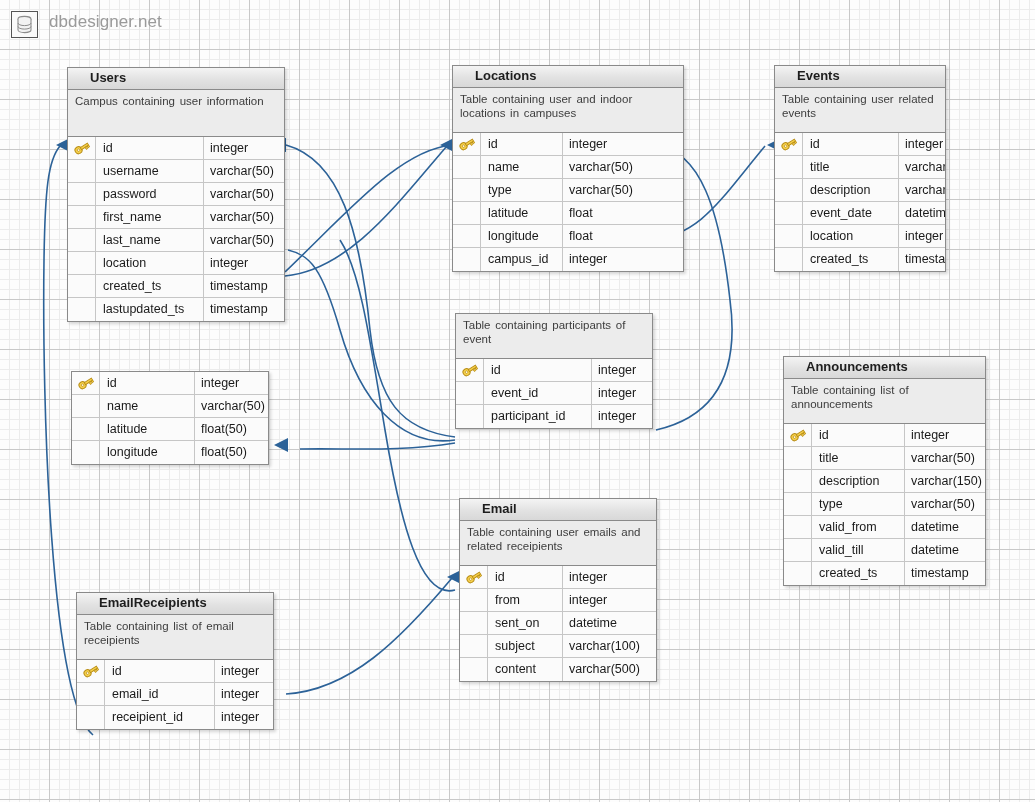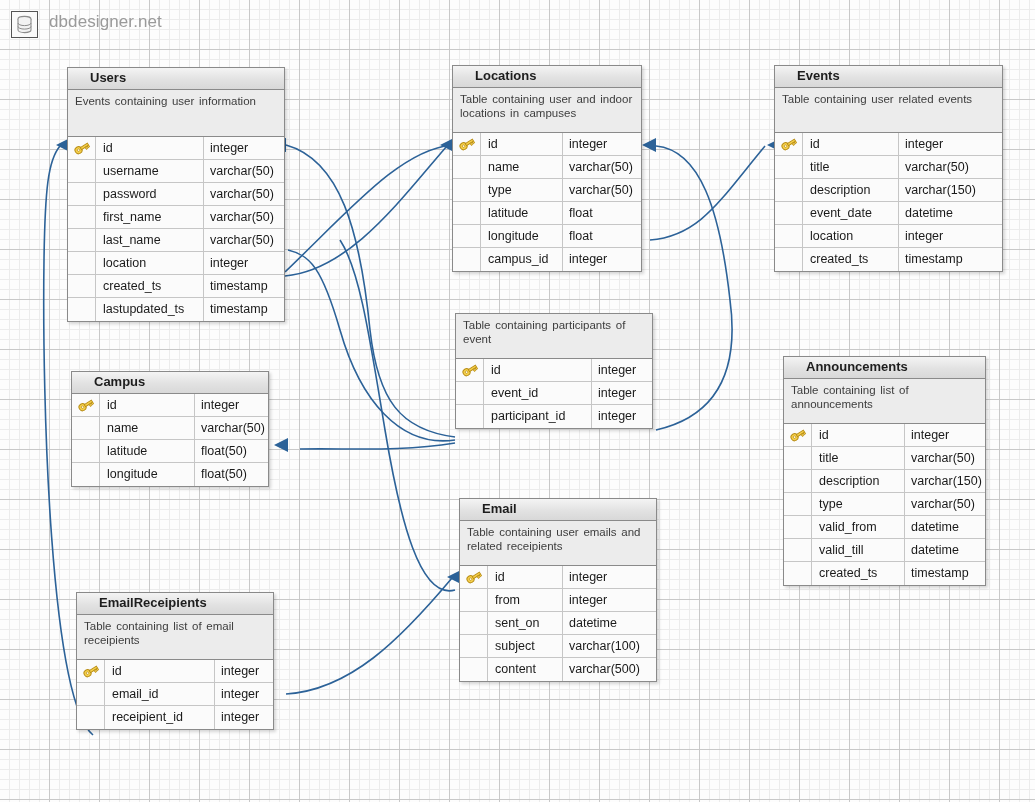--- a/index.html
+++ b/index.html
@@ -212,21 +212,21 @@
       <path d="M2 8 A 6.5 2.6 0 0 0 15 8" fill="none" stroke="#8c8c8c" stroke-width="1"></path>
       <path d="M2 11.5 A 6.5 2.6 0 0 0 15 11.5" fill="none" stroke="#8c8c8c" stroke-width="1"></path>
     </svg>
   </div>
   <div id="logo-text">dbdesigner.net</div>
 </div>
 
 <div id="tables-host">
     <div class="tbl" style="left: 67px; top: 67px; width: 218px;">
       <div class="tbl-title">Users</div>
-      <div class="tbl-desc" style="height: 47px;">Events containing user information</div>
+      <div class="tbl-desc" style="height: 47px;">Campus containing user information</div>
       <div class="tbl-rows">
         <div class="row">
           <div class="cell-key" style="flex-basis: 28px;">
             <svg class="keyicon" width="17" height="14" viewBox="0 0 17 14">
               <g transform="rotate(-32 8.5 7)">
                 <circle cx="4.4" cy="7" r="3.5" fill="#f6d04a" stroke="#b88d15" stroke-width="1"></circle>
                 <circle cx="4.4" cy="7" r="1.25" fill="#fffbe8" stroke="#b88d15" stroke-width="0.7"></circle>
                 <rect x="7.2" y="5.8" width="8.4" height="2.4" fill="#f6d04a" stroke="#b88d15" stroke-width="0.9"></rect>
                 <rect x="11.4" y="8.0" width="1.7" height="2.5" fill="#f6d04a" stroke="#b88d15" stroke-width="0.8"></rect>
                 <rect x="14.0" y="8.0" width="1.6" height="2.0" fill="#f6d04a" stroke="#b88d15" stroke-width="0.8"></rect>
@@ -266,21 +266,21 @@
           <div class="cell-name" style="flex: 0 0 108px;">created_ts</div>
           <div class="cell-type" style="flex: 1 1 auto;">timestamp</div>
         </div>
         <div class="row">
           <div class="cell-key" style="flex-basis: 28px;"></div>
           <div class="cell-name" style="flex: 0 0 108px;">lastupdated_ts</div>
           <div class="cell-type" style="flex: 1 1 auto;">timestamp</div>
         </div>
       </div>
     </div>
-    <div class="tbl" style="left: 452px; top: 65px; width: 190px;">
+    <div class="tbl" style="left: 452px; top: 65px; width: 232px;">
       <div class="tbl-title">Locations</div>
       <div class="tbl-desc" style="height: 45px;">Table containing user and indoor locations in campuses</div>
       <div class="tbl-rows">
         <div class="row">
           <div class="cell-key" style="flex-basis: 28px;">
             <svg class="keyicon" width="17" height="14" viewBox="0 0 17 14">
               <g transform="rotate(-32 8.5 7)">
                 <circle cx="4.4" cy="7" r="3.5" fill="#f6d04a" stroke="#b88d15" stroke-width="1"></circle>
                 <circle cx="4.4" cy="7" r="1.25" fill="#fffbe8" stroke="#b88d15" stroke-width="0.7"></circle>
                 <rect x="7.2" y="5.8" width="8.4" height="2.4" fill="#f6d04a" stroke="#b88d15" stroke-width="0.9"></rect>
@@ -312,21 +312,21 @@
           <div class="cell-name" style="flex: 0 0 82px;">longitude</div>
           <div class="cell-type" style="flex: 1 1 auto;">float</div>
         </div>
         <div class="row">
           <div class="cell-key" style="flex-basis: 28px;"></div>
           <div class="cell-name" style="flex: 0 0 82px;">campus_id</div>
           <div class="cell-type" style="flex: 1 1 auto;">integer</div>
         </div>
       </div>
     </div>
-    <div class="tbl" style="left: 774px; top: 65px; width: 229px;">
+    <div class="tbl" style="left: 774px; top: 65px; width: 172px;">
       <div class="tbl-title">Events</div>
       <div class="tbl-desc" style="height: 45px;">Table containing user related events</div>
       <div class="tbl-rows">
         <div class="row">
           <div class="cell-key" style="flex-basis: 28px;">
             <svg class="keyicon" width="17" height="14" viewBox="0 0 17 14">
               <g transform="rotate(-32 8.5 7)">
                 <circle cx="4.4" cy="7" r="3.5" fill="#f6d04a" stroke="#b88d15" stroke-width="1"></circle>
                 <circle cx="4.4" cy="7" r="1.25" fill="#fffbe8" stroke="#b88d15" stroke-width="0.7"></circle>
                 <rect x="7.2" y="5.8" width="8.4" height="2.4" fill="#f6d04a" stroke="#b88d15" stroke-width="0.9"></rect>
@@ -389,21 +389,20 @@
           <div class="cell-type" style="flex: 1 1 auto;">integer</div>
         </div>
         <div class="row">
           <div class="cell-key" style="flex-basis: 28px;"></div>
           <div class="cell-name" style="flex: 0 0 108px;">participant_id</div>
           <div class="cell-type" style="flex: 1 1 auto;">integer</div>
         </div>
       </div>
     </div>
     <div class="tbl" style="left: 71px; top: 371px; width: 198px;">
-      <div class="tbl-title">Campus</div>
       <div class="tbl-rows">
         <div class="row">
           <div class="cell-key" style="flex-basis: 28px;">
             <svg class="keyicon" width="17" height="14" viewBox="0 0 17 14">
               <g transform="rotate(-32 8.5 7)">
                 <circle cx="4.4" cy="7" r="3.5" fill="#f6d04a" stroke="#b88d15" stroke-width="1"></circle>
                 <circle cx="4.4" cy="7" r="1.25" fill="#fffbe8" stroke="#b88d15" stroke-width="0.7"></circle>
                 <rect x="7.2" y="5.8" width="8.4" height="2.4" fill="#f6d04a" stroke="#b88d15" stroke-width="0.9"></rect>
                 <rect x="11.4" y="8.0" width="1.7" height="2.5" fill="#f6d04a" stroke="#b88d15" stroke-width="0.8"></rect>
                 <rect x="14.0" y="8.0" width="1.6" height="2.0" fill="#f6d04a" stroke="#b88d15" stroke-width="0.8"></rect>

